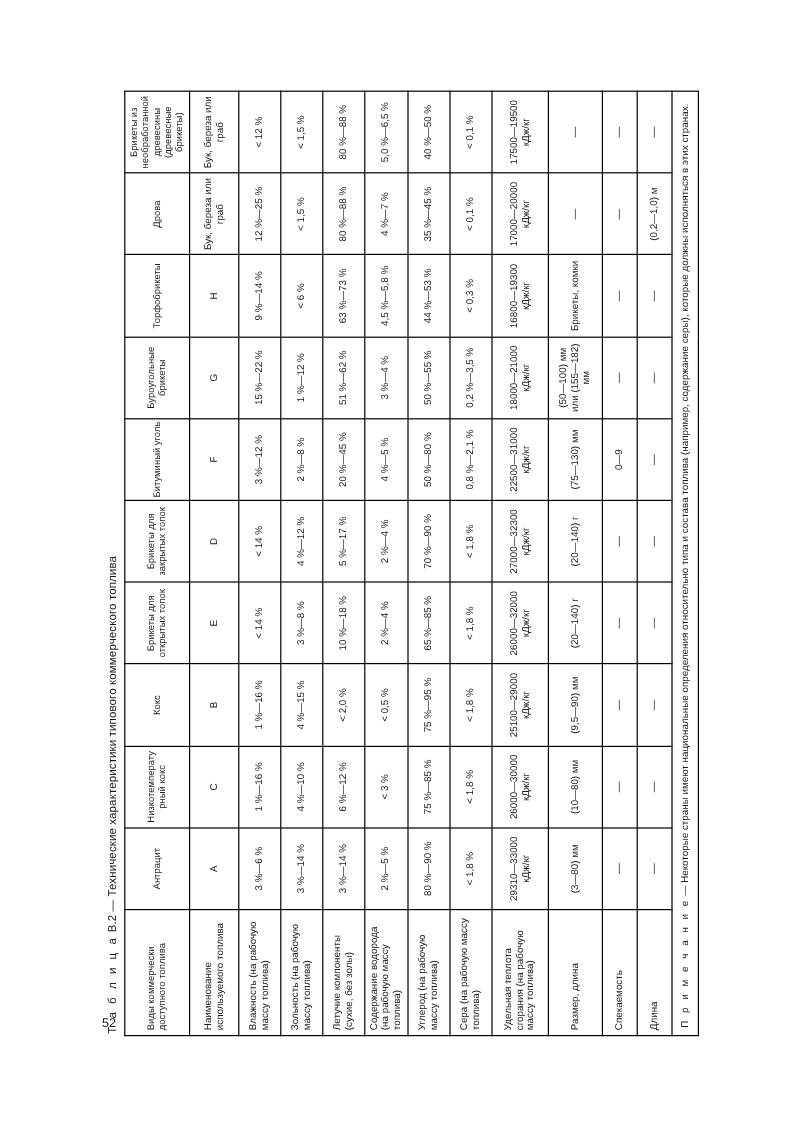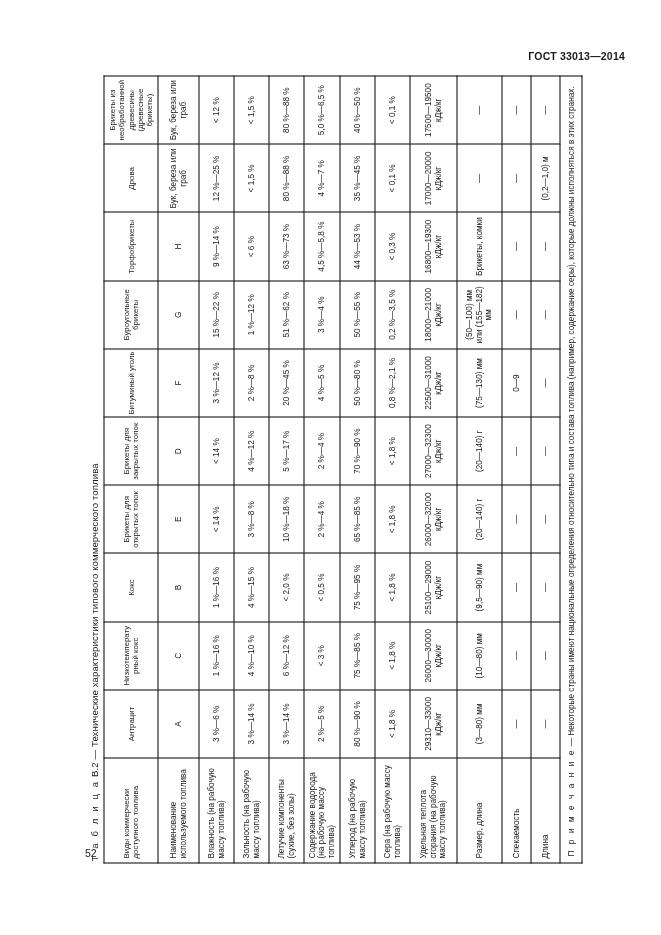--- a/index.html
+++ b/index.html
@@ -118,21 +118,20 @@
   }
   .dash {
     font-size: 9px;
   }
 </style>
 </head>
 <body>
 
 <div id="page">
 
-  <div id="running-head">ГОСТ 33013—2014</div>
 
   <div id="page-number">52</div>
 
   <div id="rot-stage">
 
     <div id="caption">
       <span class="sp">Т а б л и ц а</span>
       <span>В.2 — Технические характеристики типового коммерческого топлива</span>
     </div>
 

